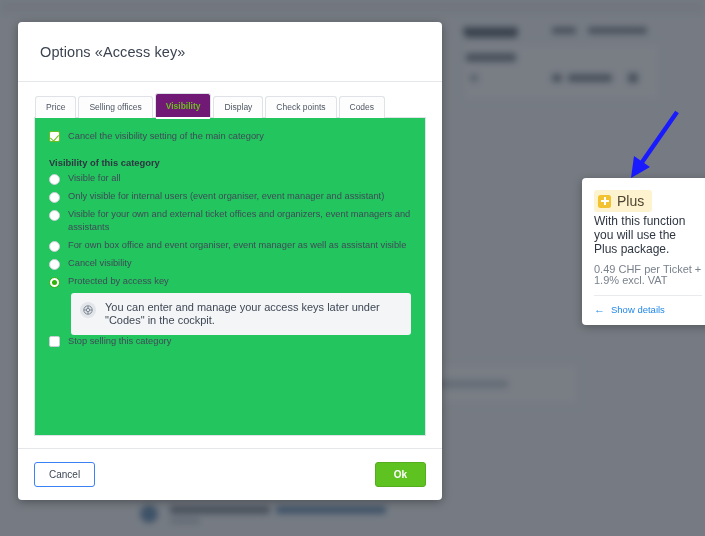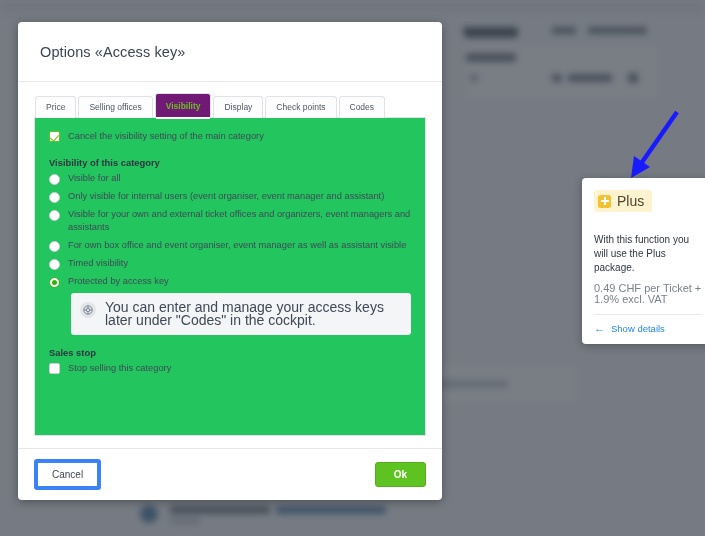--- a/index.html
+++ b/index.html
@@ -214,21 +214,21 @@
     width: 16px; height: 16px;
     border-radius: 50%;
     background: #e2e5e9;
     flex: none;
     margin-right: 9px;
     margin-top: 1px;
     position: relative;
   }
   .infoicon svg { position: absolute; left: 3px; top: 3px; }
   .infotext {
-    font-size: 14px;
+    font-size: 11px;
     color: #3f4855;
     line-height: 13px;
   }
 
   .sub-radios { margin-left: 22px; margin-top: 6px; }
   .sub-radios .row { margin-bottom: 6px; }
   .sub-radios .lbl { color: #505a68; }
 
   
   .modal-footer {
@@ -238,21 +238,21 @@
     display: flex;
     align-items: center;
     justify-content: space-between;
     padding: 0 16px;
     margin-top: 12px;
   }
   .btn-cancel {
     font-size: 10px;
     color: #3f4855;
     background: #fff;
-    border: 4px solid #3b82f6;
+    border: 1px solid #3b82f6;
     border-radius: 3px;
     padding: 6px 14px;
     cursor: pointer;
   }
   .btn-ok {
     font-size: 10px;
     color: #fff;
     font-weight: bold;
     background: #5ec221;
     border: 1px solid #55ad1e;
@@ -291,24 +291,24 @@
     position: absolute;
     background: #ffffff;
   }
   .plus-square::before { left: 5.5px; top: 2.5px; width: 2px; height: 8px; }
   .plus-square::after  { left: 2.5px; top: 5.5px; width: 8px; height: 2px; }
   .plus-word {
     font-size: 14px;
     color: #4d4432;
   }
   .tt-desc {
-    font-size: 10px;
+    font-size: 12px;
     color: #2f3642;
     line-height: 14px;
-    margin-top: 21px;
+    margin-top: 2px;
   }
   .tt-price {
     font-size: 11px;
     color: #7a828d;
     line-height: 10.5px;
     margin-top: 8px;
   }
   .tt-sep {
     border-top: 1px solid #e8eaed;
     margin: 10px 0 0 0;
@@ -409,40 +409,39 @@
         <div class="row">
           <div class="radio"></div>
           <div class="lbl">Visible for your own and external ticket offices and organizers, event managers and assistants</div>
         </div>
         <div class="row">
           <div class="radio"></div>
           <div class="lbl">For own box office and event organiser, event manager as well as assistant visible</div>
         </div>
         <div class="row">
           <div class="radio"></div>
-          <div class="lbl">Timed visibility</div>
+          <div class="lbl">Cancel visibility</div>
         </div>
         <div class="row tight">
           <div class="radio sel"></div>
           <div class="lbl">Protected by access key</div>
         </div>
       </div>
 
       <div class="infobox">
         <div class="infoicon">
           <svg width="10" height="10" viewBox="0 0 10 10">
             <circle cx="5" cy="5" r="4.2" fill="none" stroke="#7c8692" stroke-width="1"></circle>
             <circle cx="5" cy="5" r="1.7" fill="none" stroke="#7c8692" stroke-width="1"></circle>
             <path d="M5 0.8 V3.3 M5 6.7 V9.2 M0.8 5 H3.3 M6.7 5 H9.2" stroke="#7c8692" stroke-width="1"></path>
           </svg>
         </div>
         <div class="infotext">You can enter and manage your access keys later under "Codes" in the cockpit.</div>
       </div>
 
-      <div class="grouplabel">Sales stop</div>
 
       <div class="row">
         <div class="cb off"></div>
         <div class="lbl">Stop selling this category</div>
       </div>
 
 
     </div>
   </div>
 

